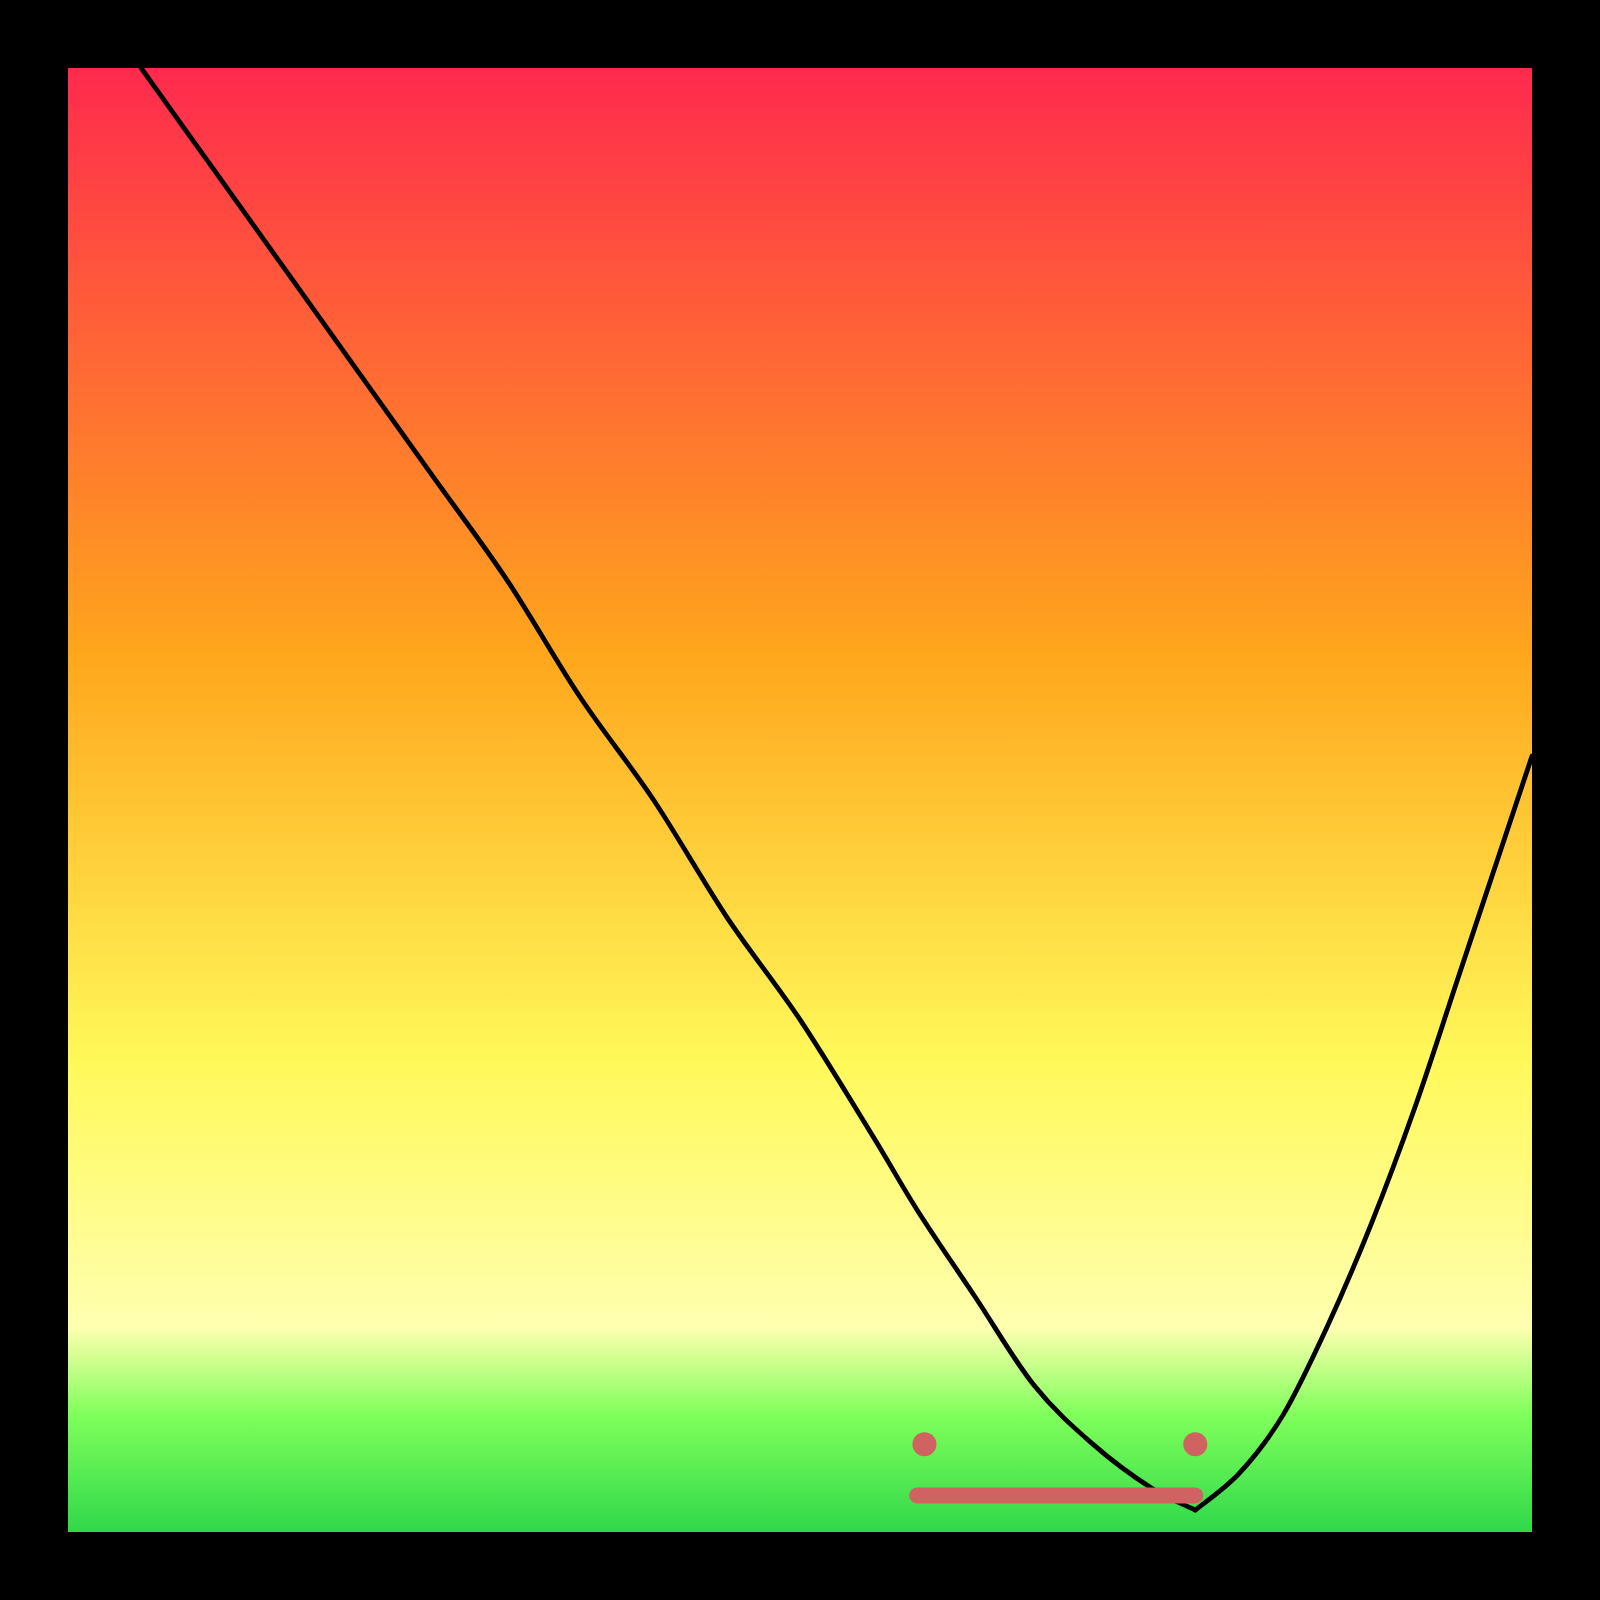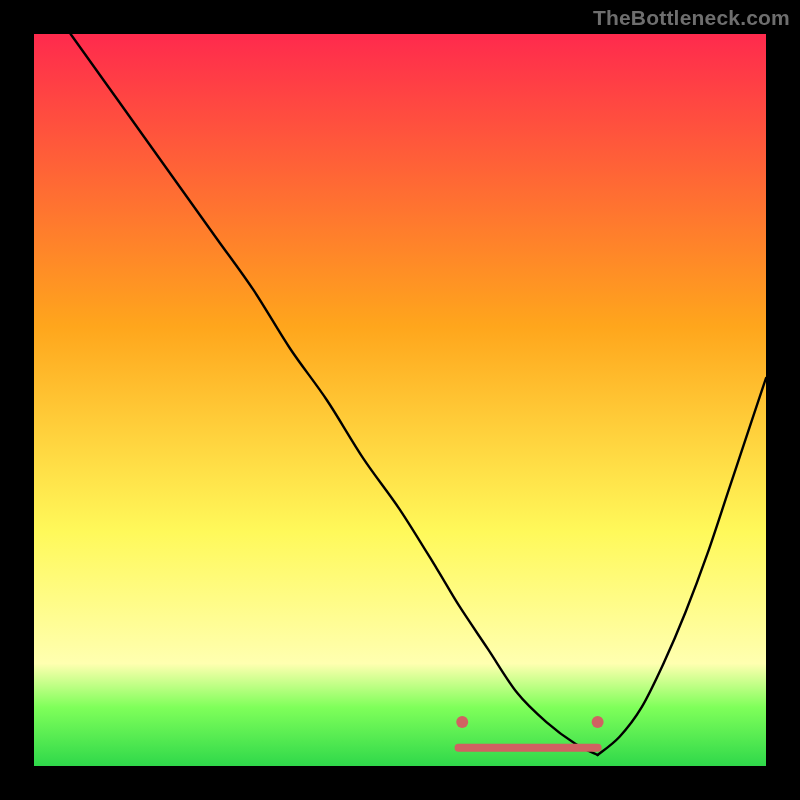--- a/index.html
+++ b/index.html
@@ -67,14 +67,13 @@
     <svg class="curves" viewBox="0 0 732 732" preserveAspectRatio="none">
       <path id="left-curve-path" fill="none" stroke-width="2.4" stroke-linecap="round" stroke-linejoin="round" d="M 36.6 0 C 42.7 8.540000000000001, 61.00000000000001 34.16000000000001, 73.2 51.24000000000001 C 85.4 68.32000000000001, 97.6 85.40000000000002, 109.8 102.48000000000002 C 122 119.56000000000002, 134.20000000000002 136.64000000000001, 146.4 153.72000000000003 C 158.6 170.80000000000004, 170.8 187.88000000000005, 183 204.96000000000004 C 195.2 222.04000000000002, 207.4 237.89999999999998, 219.6 256.2 C 231.79999999999998 274.5, 244 296.46000000000004, 256.2 314.76000000000005 C 268.4 333.06000000000006, 280.6 347.7, 292.8 366 C 305 384.3, 317.20000000000005 406.26, 329.40000000000003 424.56 C 341.6 442.86, 353.8 457.5, 366 475.8 C 378.2 494.1, 392.84000000000003 518.5, 402.6 534.36 C 412.36 550.22, 416.02 557.5400000000001, 424.55999999999995 570.96 C 433.0999999999999 584.38, 444.08 600.24, 453.84 614.88 C 463.59999999999997 629.52, 473.36 646.5999999999999, 483.12 658.8 C 492.88 671, 502.64 679.5400000000001, 512.4 688.08 C 522.16 696.62, 533.14 704.55, 541.68 710.04 C 550.2199999999999 715.53, 559.98 719.1899999999999, 563.64 721.02" stroke="#000000"></path>
       <path id="right-curve-path" fill="none" stroke-width="2.4" stroke-linecap="round" stroke-linejoin="round" d="M 563.64 721.02 C 567.3 717.97, 578.28 710.65, 585.6 702.72 C 592.9200000000001 694.7900000000001, 600.24 685.6400000000001, 607.56 673.44 C 614.8799999999999 661.24, 622.1999999999999 645.38, 629.52 629.52 C 636.84 613.66, 644.16 596.5799999999999, 651.48 578.28 C 658.8000000000001 559.98, 666.1200000000001 540.46, 673.44 519.72 C 680.76 498.98, 688.0799999999999 475.79999999999995, 695.4 453.84 C 702.72 431.88, 711.26 406.26000000000005, 717.36 387.96000000000004 C 723.46 369.66, 729.56 351.35999999999996, 732 344.03999999999996" stroke="#000000"></path>
       <path id="valley-path" fill="none" stroke-width="8" stroke-linecap="round" d="M 424.55999999999995 713.7 L 563.64 713.7" stroke="#d06262"></path>
       <circle id="marker-start" r="6" cx="428.21999999999997" cy="688.08" fill="#d06262"></circle>
       <circle id="marker-end" r="6" cx="563.64" cy="688.08" fill="#d06262"></circle>
     </svg>
 
   </div>
 
-  <div class="watermark">TheBottleneck.com</div>
 </div>
 
 </body></html>

